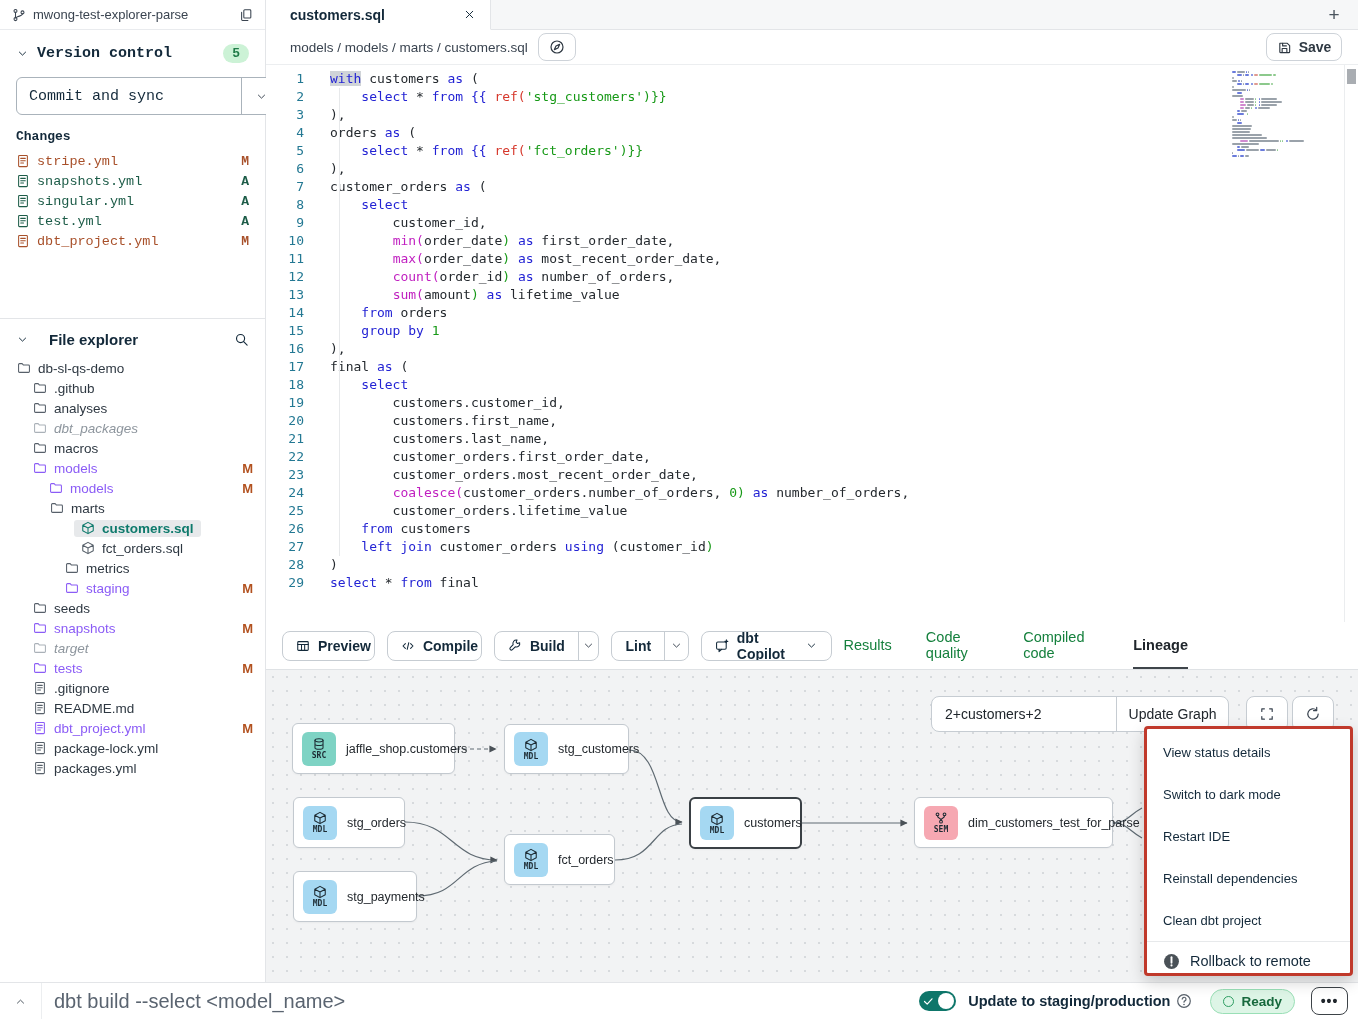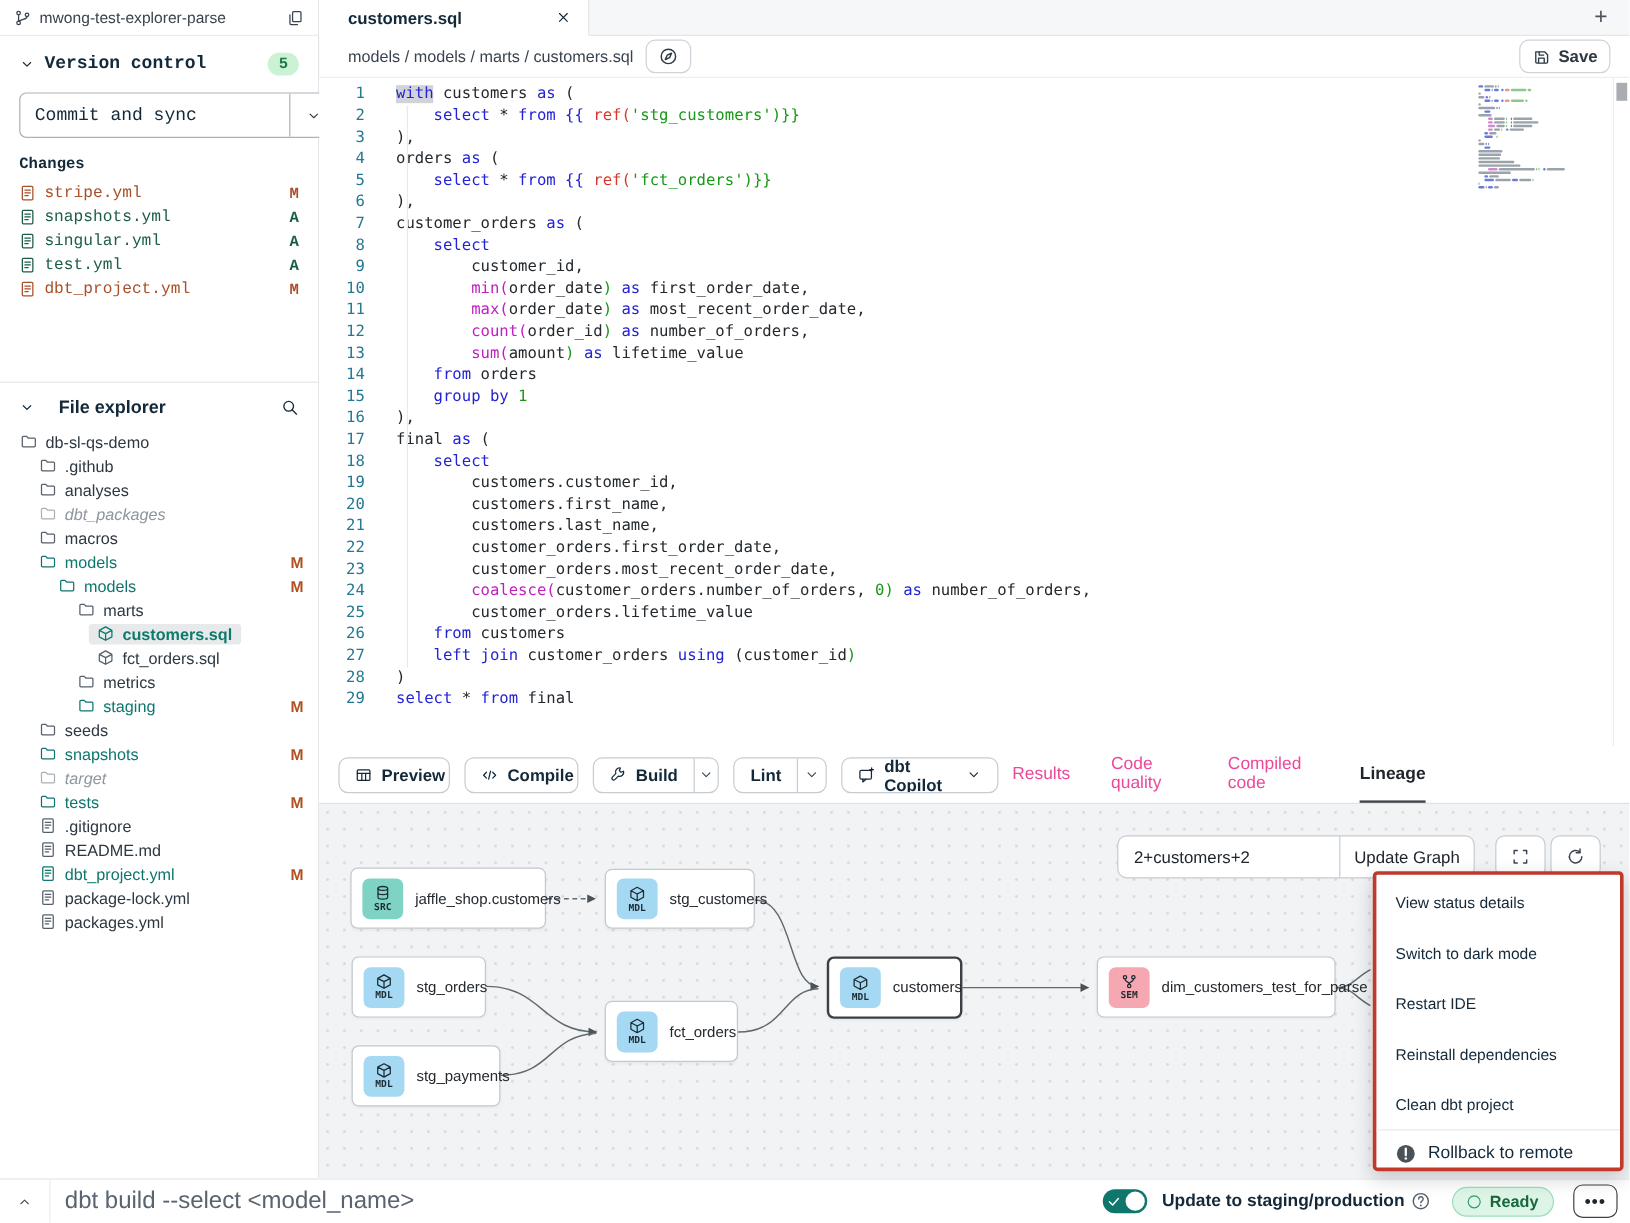--- a/index.html
+++ b/index.html
@@ -27,21 +27,21 @@
 
   .fe-section { border-top:1px solid #e3e5e8; flex:1; overflow:hidden; }
   .fe-head { padding:12px 16px 10px 16px;gap:20px; }
   .tree { padding-bottom:8px; }
   .tree-row { display:flex; align-items:center; height:20px; position:relative; font-size:13.5px; color:#2e3842; cursor:default; }
   .tree-row .row-inner { display:inline-flex; align-items:center; gap:7px; padding:1px 7px; border-radius:3px; }
   .tree-row.selected .row-inner { background:#e7e9eb; }
   .tree-row.selected .nm { color:#0e7a6c; font-weight:600; }
   .tree-row.muted .nm { color:#8d959d; font-style:italic; }
   .tree-row.muted .icon { color:#aab1b8; }
-  .tree-row.modified .nm, .tree-row.modified .icon { color:#0f766e; }
+  .tree-row.modified .nm, .tree-row.modified .icon { color:#8b5cf6; }
   .tree-row .st { position:absolute; right:12px; font-weight:700; font-size:13px; color:#b2511f; }
   .tree-row .icon { color:#57606a; }
   .tree-row.selected .icon { color:#0e7a6c; }
 
   
   .content { flex:1; min-width:0; display:flex; flex-direction:column; }
   .tabbar { height:30px; background:#f6f7f8; border-bottom:1px solid #e3e5e8; display:flex; align-items:stretch; }
   .tab-active { width:225px; background:#fff; border-right:1px solid #e3e5e8; display:flex; align-items:center; gap:10px; padding:0 14px 0 24px; margin-bottom:-1px; border-bottom:1px solid #fff; }
   .tab-active .t { font-size:14px; font-weight:700; flex:1; }
   .tab-plus { margin-left:auto; width:48px; display:flex; align-items:center; justify-content:center; color:#4a545e; font-size:19px; cursor:pointer; }
@@ -65,21 +65,21 @@
   .mm-seg { height:2px; border-radius:1px; }
   .v-scroll-sep { position:absolute; top:0; bottom:0; right:13px; border-left:1px solid #ebedef; }
   .v-thumb { position:absolute; top:4px; right:2px; width:9px; height:15px; background:#a9adb2; }
 
   
   .action-bar { height:48px; border-bottom:1px solid #dfe2e5; display:flex; align-items:center; padding-left:16px; gap:12px; background:#fff; }
   .act-btn { height:30px; border:1px solid #c6ccd2; border-radius:8px; background:#fff; display:flex; align-items:center; font-size:14px; font-weight:600; color:#13293a; cursor:pointer; overflow:hidden; }
   .act-btn .seg { display:flex; align-items:center; gap:8px; padding:0 13px; height:100%; }
   .act-btn .dd { border-left:1px solid #c6ccd2; width:32px; justify-content:center; padding:0; display:flex; align-items:center; height:100%; color:#3a4450; }
   .result-tabs { margin-left:auto; margin-right:170px; display:flex; gap:34px; height:100%; align-items:center; }
-  .rtab { font-size:14.5px; color:#ec4899; height:100%; display:flex; align-items:center; border-bottom:2px solid transparent; cursor:pointer; }
+  .rtab { font-size:14.5px; color:#15803d; height:100%; display:flex; align-items:center; border-bottom:2px solid transparent; cursor:pointer; }
   .rtab.active { color:#20262c; border-bottom-color:#3f454b; font-weight:600; }
 
   
   .lineage { height:312px; position:relative; background:#f2f3f4;
     background-image:radial-gradient(circle, #d7dadd 1px, transparent 1.3px); background-size:14px 14px; }
   .lin-svg { position:absolute; inset:0; }
   .node { position:absolute; background:#fff; border:1px solid #c3c9cf; border-radius:6px; display:flex; align-items:center; gap:10px; padding:0 12px 0 9px; box-shadow:0 1px 2px rgba(0,0,0,0.04); }
   .node.selected { border:2px solid #3a4045; }
   .node-badge { width:34px; height:34px; border-radius:6px; display:flex; flex-direction:column; align-items:center; justify-content:center; color:#1d2b33; flex:none; }
   .node-badge .bt { font-size:8px; font-weight:700; line-height:8px; margin-top:1px; font-family:"DejaVu Sans Mono", monospace; }
@@ -288,21 +288,21 @@
               <span class="row-inner">
                 <span class="icon">
                   <svg width="14" height="14" viewBox="0 0 16 16" fill="none" stroke="currentColor" stroke-width="1.2" stroke-linecap="round" stroke-linejoin="round">
                     <path d="M1.8 5.2 V4 a1 1 0 0 1 1 -1 h3.1 L7.4 4.6 H13.2 a1 1 0 0 1 1 1 V12 a1 1 0 0 1 -1 1 H2.8 a1 1 0 0 1 -1 -1 Z"></path>
                   </svg>
                 </span>
                 <span class="nm">models</span>
               </span>
               <span class="st">M</span>
             </div>
-            <div class="tree-row" style="padding-left: 58px;">
+            <div class="tree-row" style="padding-left: 43px;">
               <span class="row-inner">
                 <span class="icon">
                   <svg width="14" height="14" viewBox="0 0 16 16" fill="none" stroke="currentColor" stroke-width="1.2" stroke-linecap="round" stroke-linejoin="round">
                     <path d="M1.8 5.2 V4 a1 1 0 0 1 1 -1 h3.1 L7.4 4.6 H13.2 a1 1 0 0 1 1 1 V12 a1 1 0 0 1 -1 1 H2.8 a1 1 0 0 1 -1 -1 Z"></path>
                   </svg>
                 </span>
                 <span class="nm">marts</span>
               </span>
             </div>
             <div class="tree-row selected" style="padding-left: 74px;">

